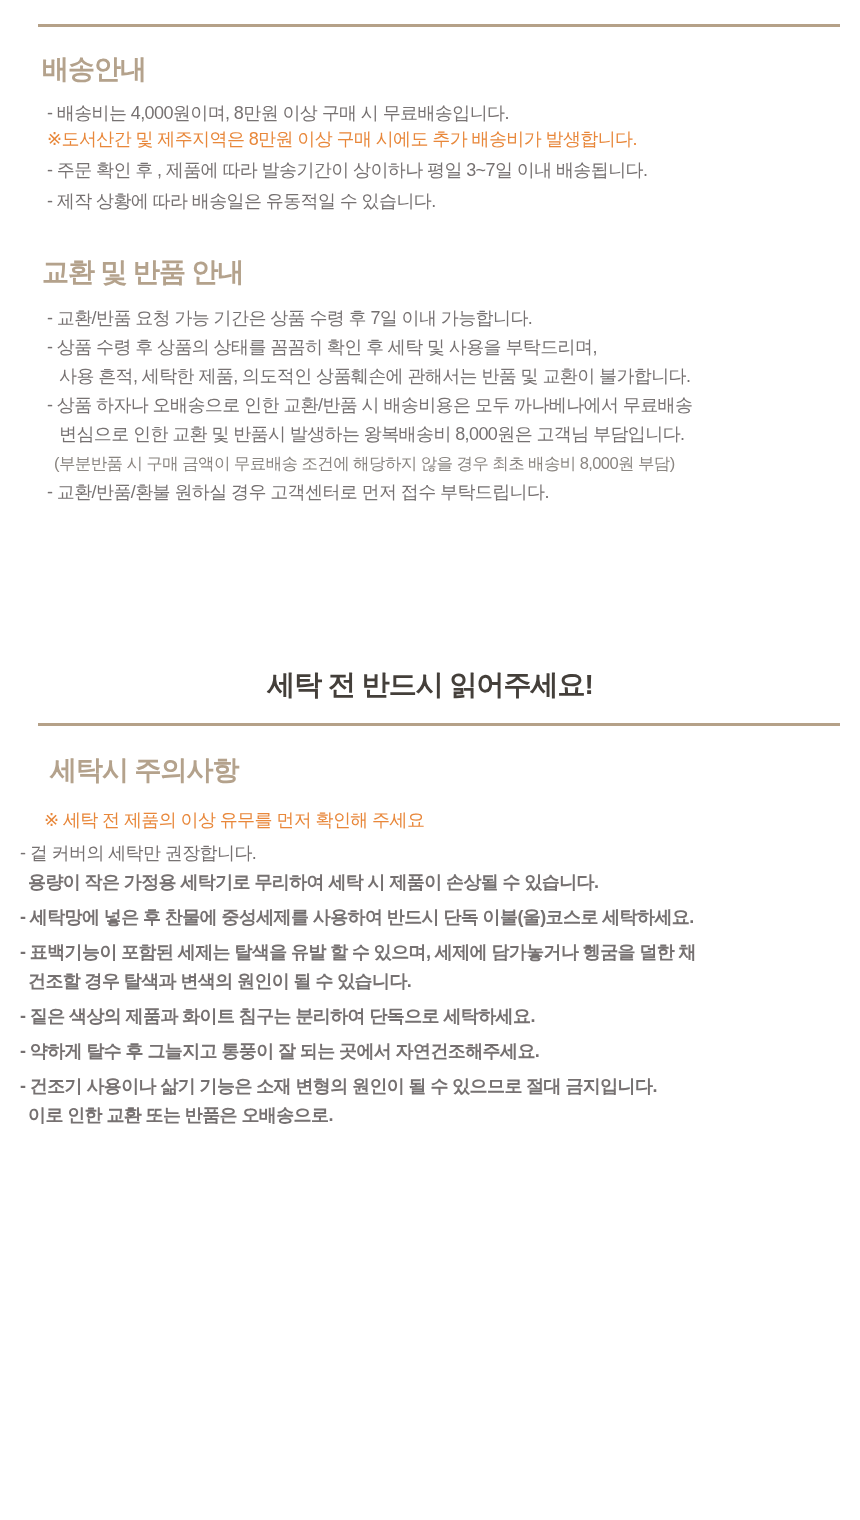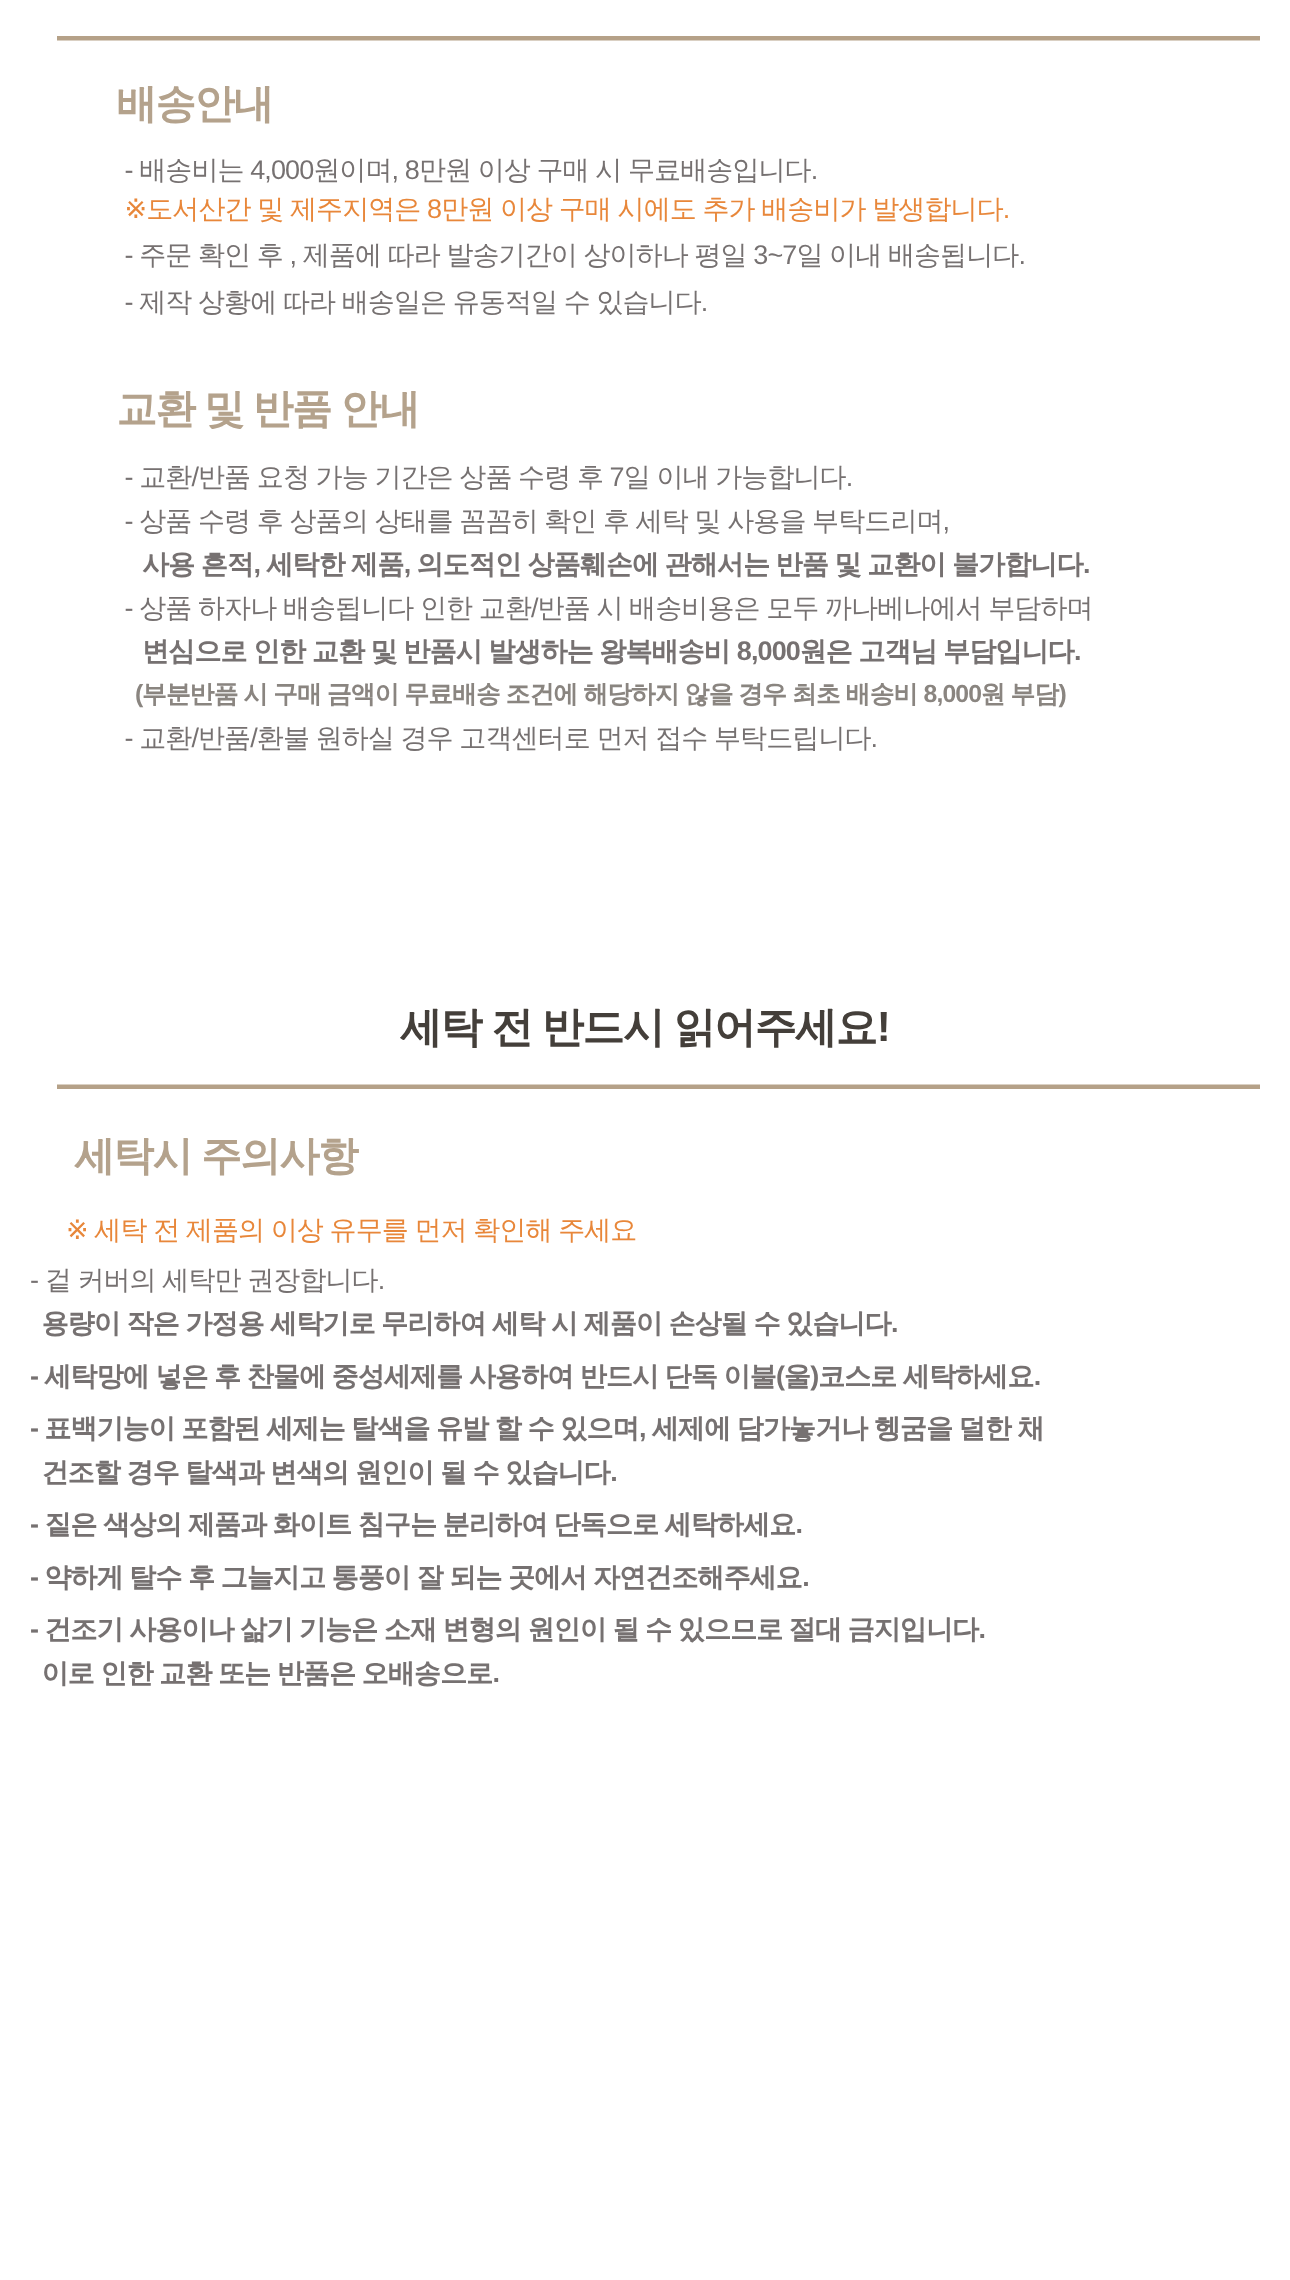--- a/index.html
+++ b/index.html
@@ -23,21 +23,21 @@
     letter-spacing:-1px;
     color:var(--title,#443f3a);
   }
   .main-title.second { margin-top:166px; }
   .divider {
     height:3px;
     margin:24px 20px 0 38px;
     background:var(--divider,#b5a188);
   }
   .divider.second { margin-top:21px; }
-  .sec { padding-left:78px; padding-right:20px; }
+  .sec { padding-left:42px; padding-right:20px; }
   .sec-delivery { margin-top:26px; }
   .sec-exchange { margin-top:45px; }
   .sec-wash { margin-top:28px; padding-left:20px; }
   .section-heading {
     font-size:27px; font-weight:bold;
     line-height:32px;
     letter-spacing:-1px;
     color:var(--heading,#b4a28c);
   }
   .sec-wash .section-heading { margin-left:30px; }
@@ -48,21 +48,21 @@
   .line {
     font-size:18px;
     line-height:20px;
     letter-spacing:-0.6px;
     color:var(--body,#767171);
   }
   .line + .line { margin-top:11px; }
   .line.orange { color:var(--accent_orange,#e8873a); }
   .sec-delivery .line.orange { margin-top:6px; }
   .sec-exchange .line + .line { margin-top:9px; }
-  .sec-exchange .line.cont { padding-left:12px;font-weight:bold; }
+  .sec-exchange .line.cont { padding-left:12px; }
   .line.small {
     font-size:16.5px;
     color:var(--note_small,#8a8580);
     padding-left:7px !important;
   }
   .note-orange {
     margin:24px 0 0 24px;
     font-size:18px;
     line-height:20px;
     letter-spacing:-0.6px;
@@ -88,21 +88,21 @@
         <div class="line">- 제작 상황에 따라 배송일은 유동적일 수 있습니다.</div>
       </div>
   </section>
 
   <section class="sec sec-exchange">
     <h3 class="section-heading">교환 및 반품 안내</h3>
     <div class="list">
         <div class="line">- 교환/반품 요청 가능 기간은 상품 수령 후 7일 이내 가능합니다.</div>
         <div class="line">- 상품 수령 후 상품의 상태를 꼼꼼히 확인 후 세탁 및 사용을 부탁드리며,</div>
         <div class="line cont">사용 흔적, 세탁한 제품, 의도적인 상품훼손에 관해서는 반품 및 교환이 불가합니다.</div>
-        <div class="line">- 상품 하자나 배송됩니다 인한 교환/반품 시 배송비용은 모두 까나베나에서 부담하며</div>
+        <div class="line">- 상품 하자나 오배송으로 인한 교환/반품 시 배송비용은 모두 까나베나에서 무료배송</div>
         <div class="line cont">변심으로 인한 교환 및 반품시 발생하는 왕복배송비 8,000원은 고객님 부담입니다.</div>
         <div class="line cont small">(부분반품 시 구매 금액이 무료배송 조건에 해당하지 않을 경우 최초 배송비 8,000원 부담)</div>
         <div class="line">- 교환/반품/환불 원하실 경우 고객센터로 먼저 접수 부탁드립니다.</div>
       </div>
   </section>
 
   <h2 class="main-title second">세탁 전 반드시 읽어주세요!</h2>
 
   <div class="divider second"></div>
 

